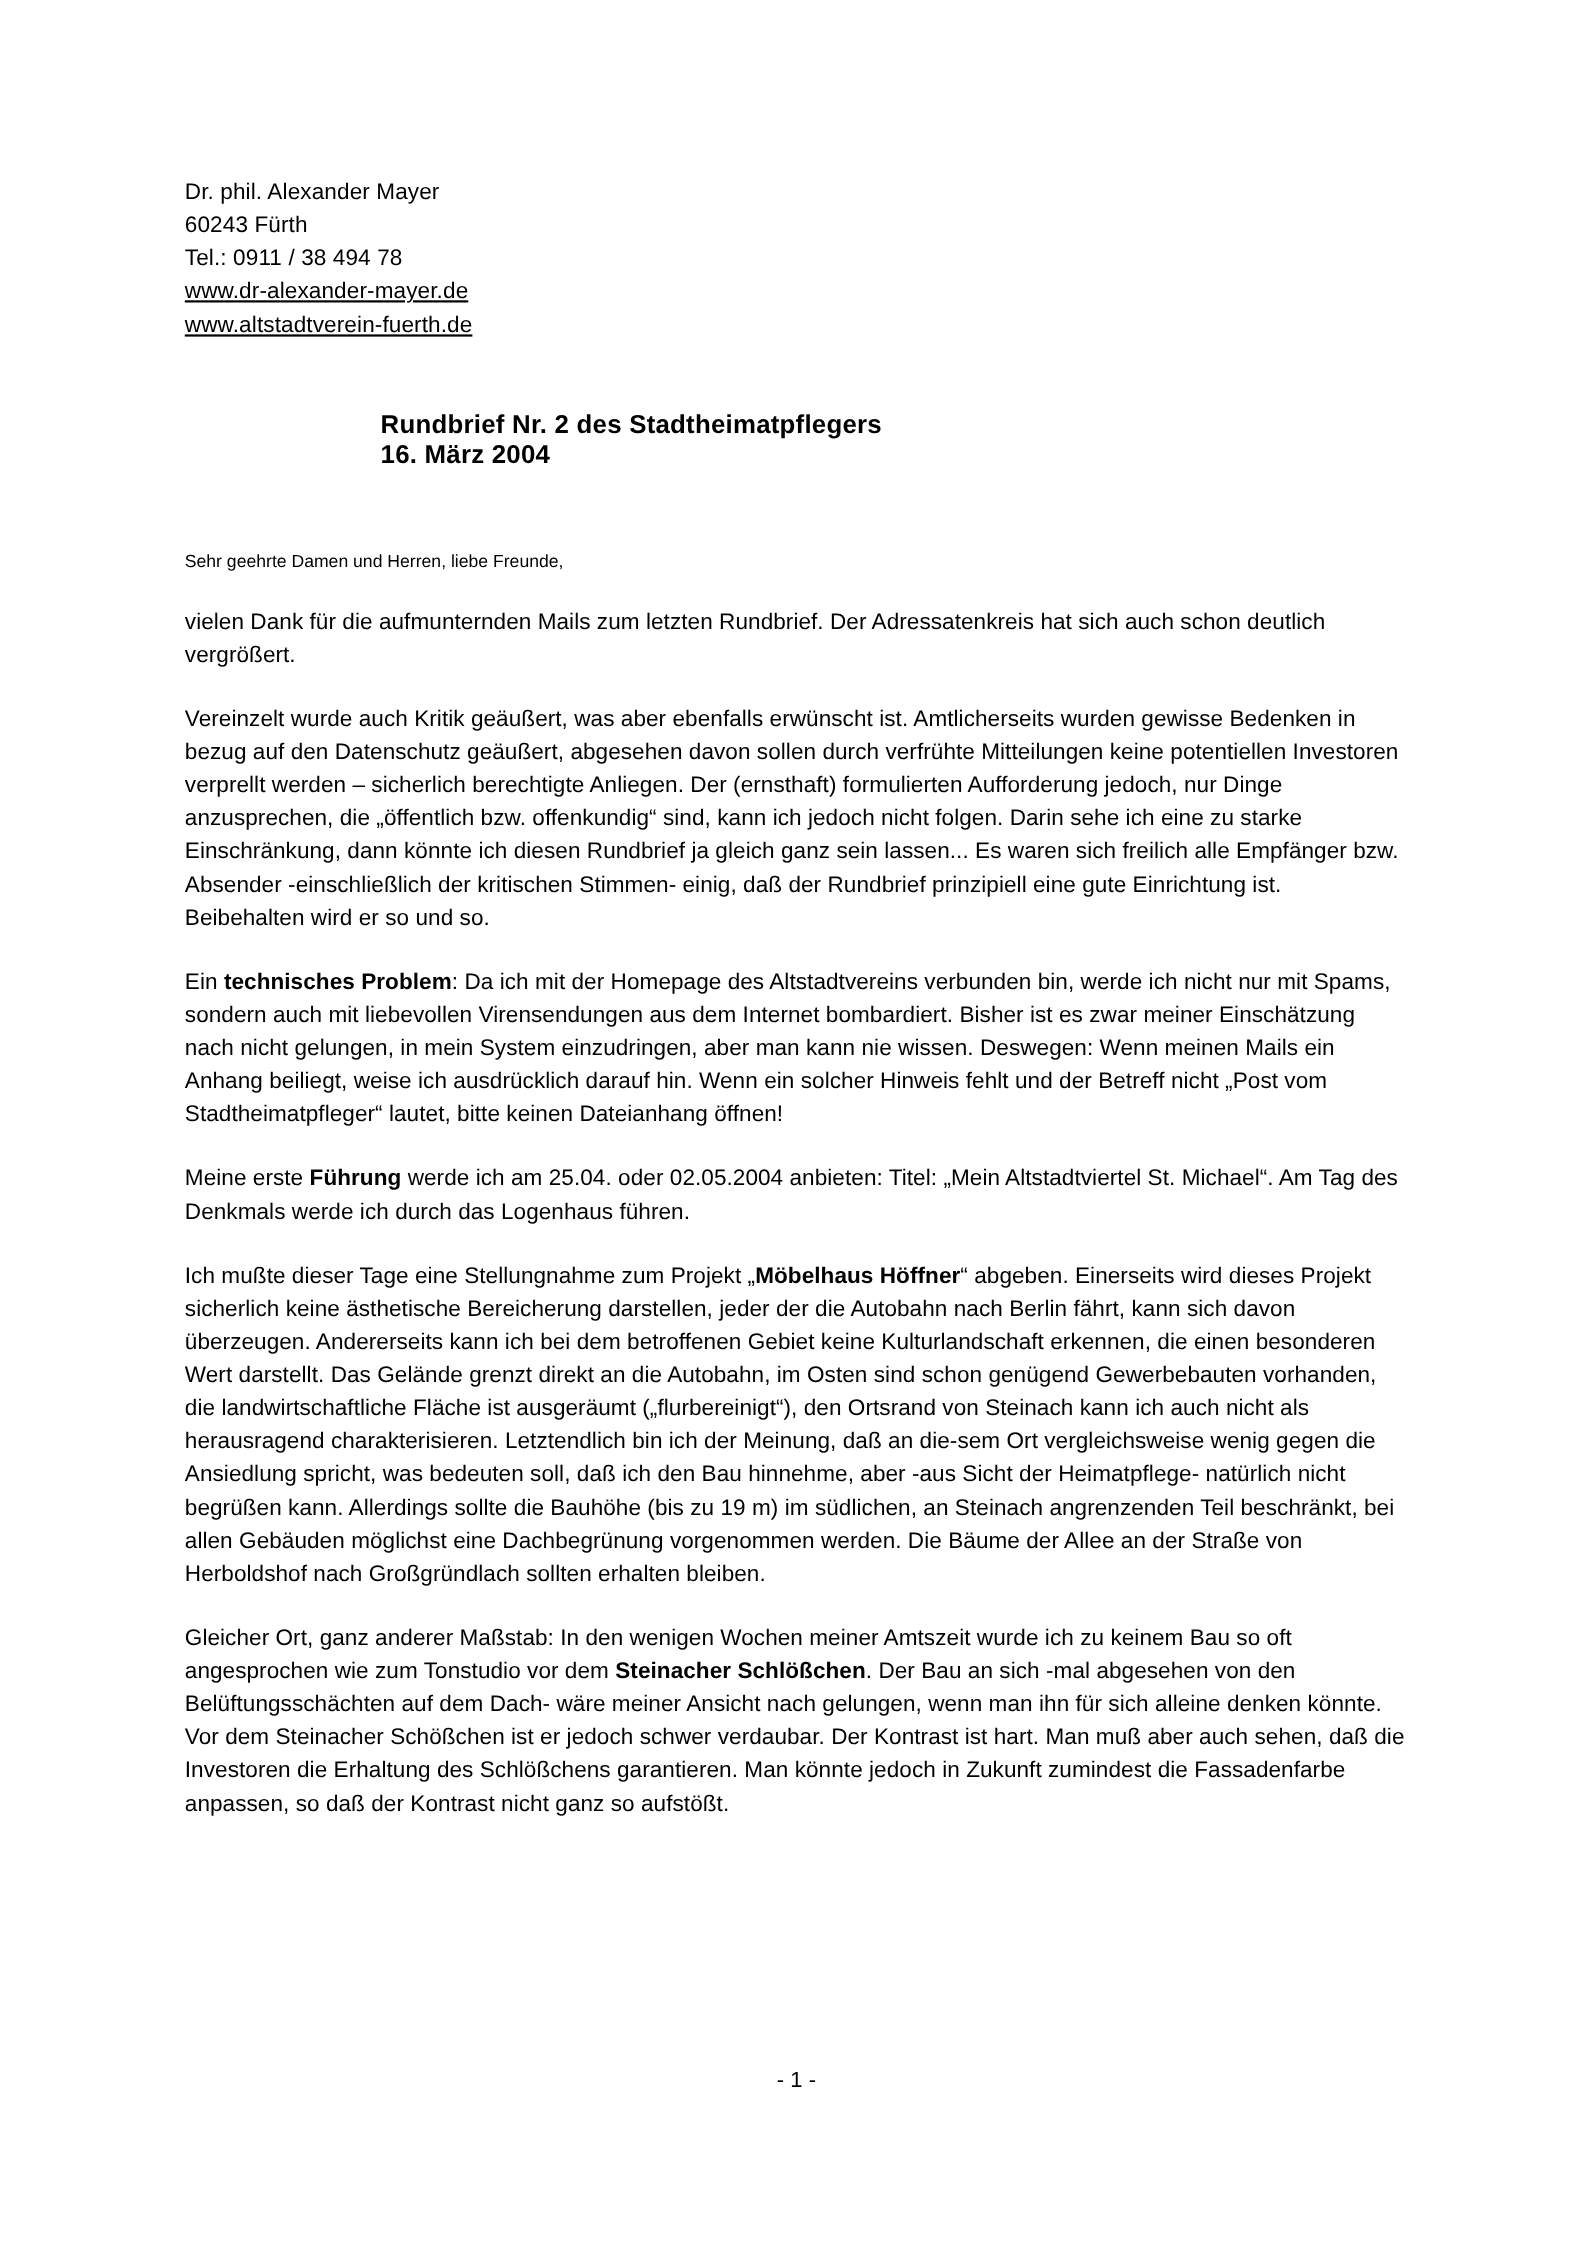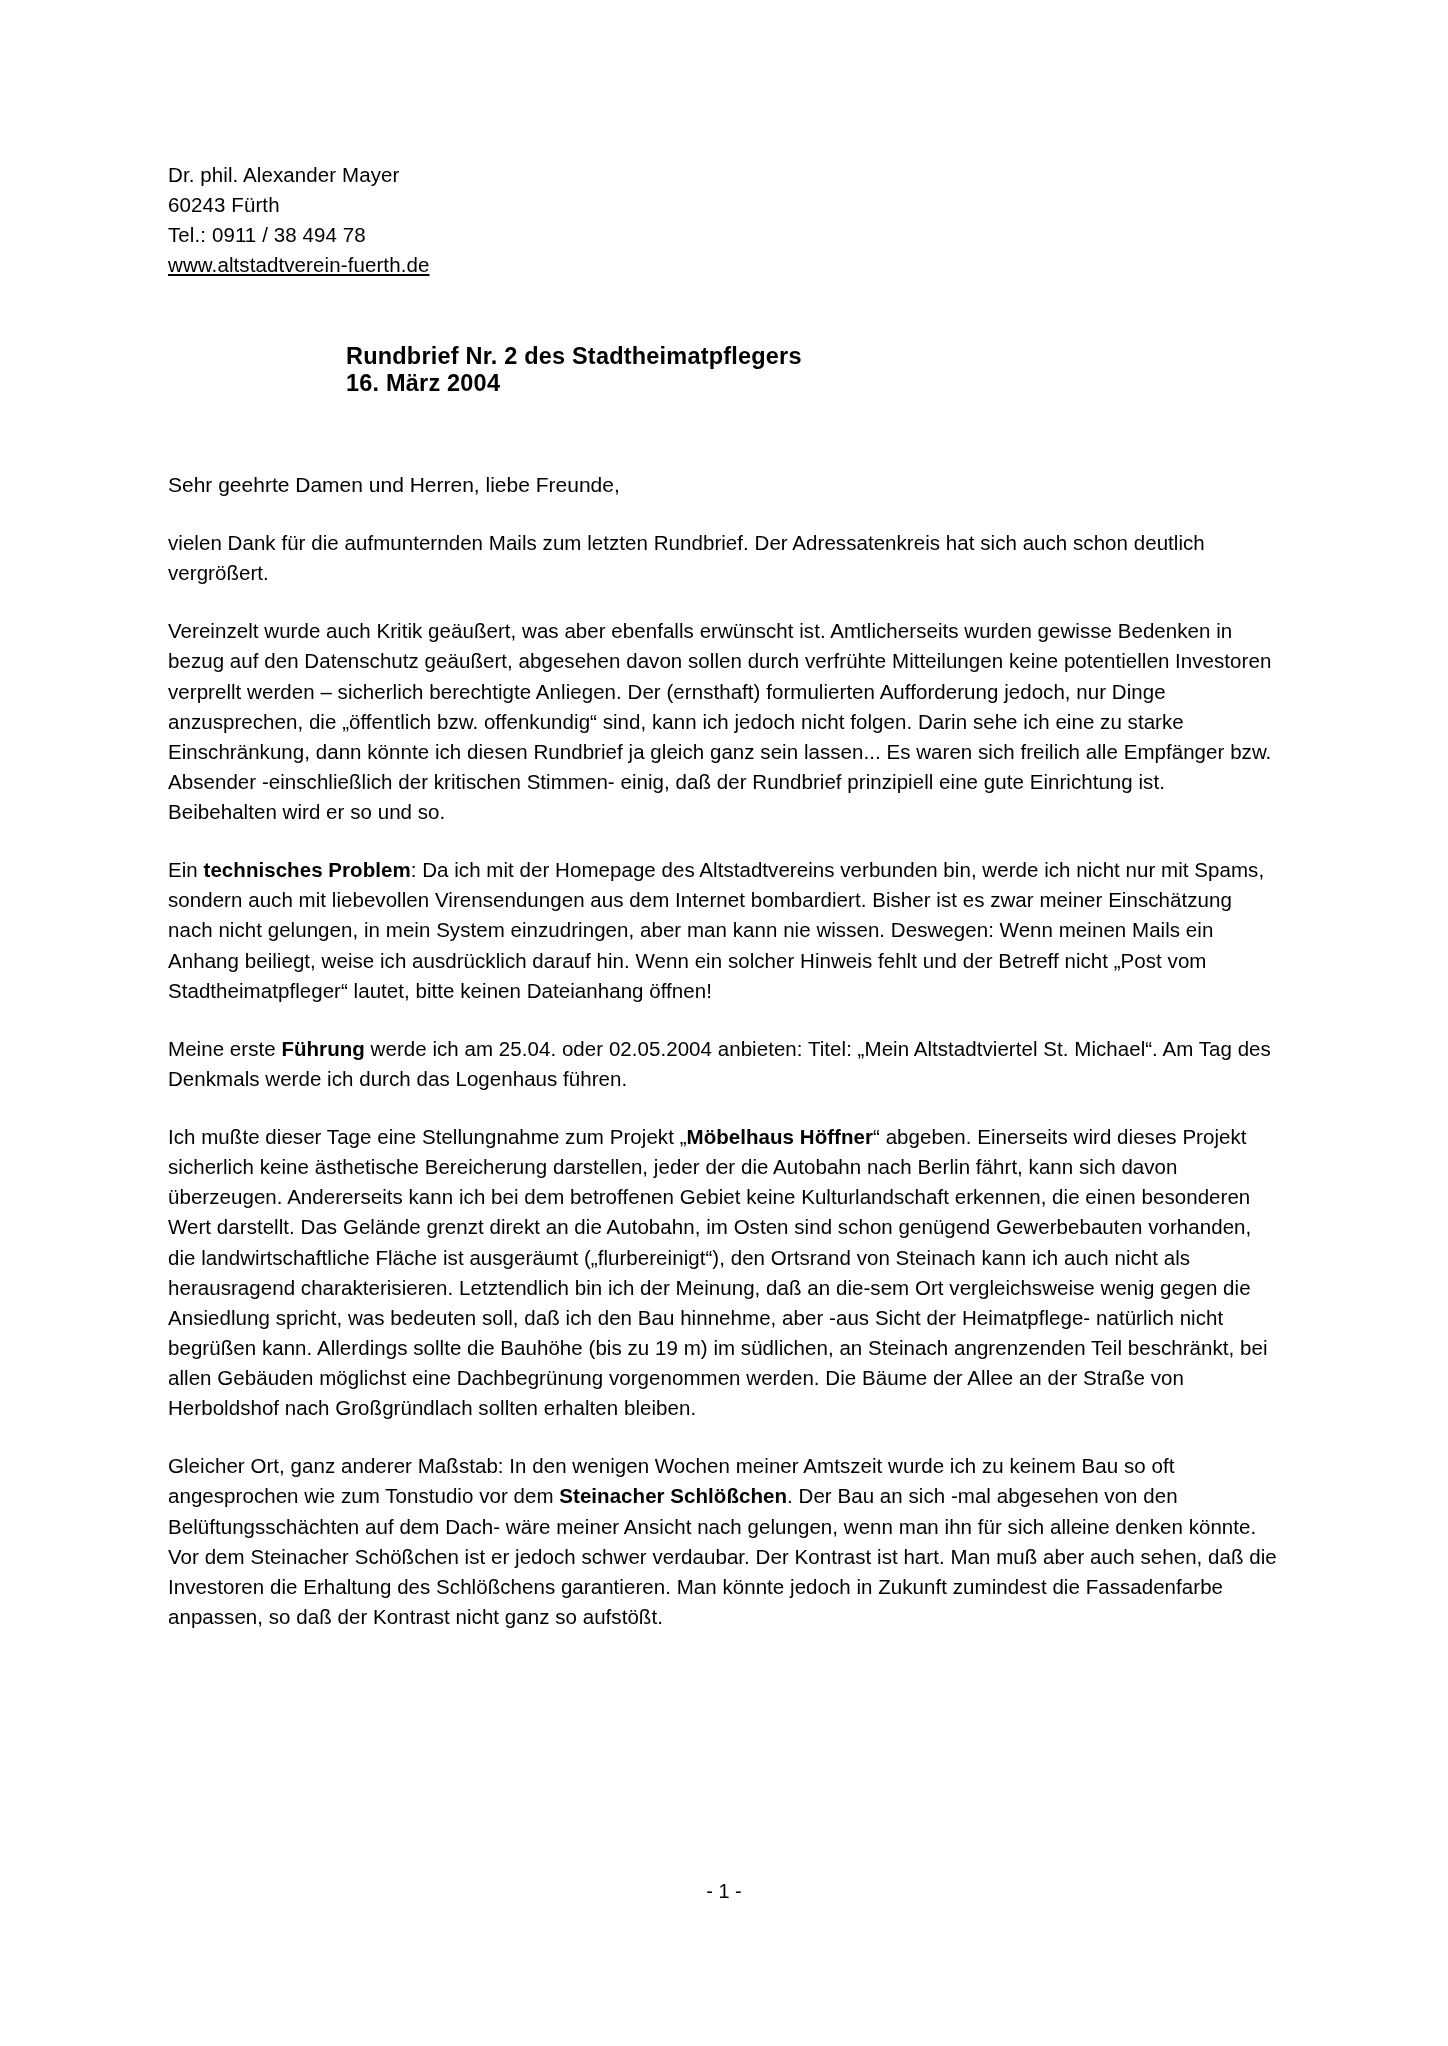--- a/index.html
+++ b/index.html
@@ -52,21 +52,21 @@
   }
   .title-left { flex: 0 0 auto; }
   .title-right {
     margin-left: 178px;
     white-space: nowrap;
   }
 
   
   .salutation {
     margin-top: 72px;
-    font-size: 21px;
+    font-size: 16px;
     line-height: 1.5;
   }
   p.para {
     margin: 0;
     margin-top: 28px;
     font-size: 20.5px;
     line-height: 1.47;
     text-align: left;
     letter-spacing: 0.05px;
   }
@@ -84,20 +84,21 @@
 </head>
 <body>
 
 <div class="page">
   <div class="content">
 
     <div class="sender">
       <div>Dr. phil. Alexander Mayer</div>
       <div>60243 Fürth</div>
       <div>Tel.: 0911 / 38 494 78</div>
+      <div class="link">www.dr-alexander-mayer.de</div>
       <div class="link">www.altstadtverein-fuerth.de</div>
     </div>
 
     <div class="title-row">
       <span class="title-left">Rundbrief Nr. 2 des Stadtheimatpflegers</span>
       <span class="title-right">16. März 2004</span>
     </div>
 
     <div class="salutation">Sehr geehrte Damen und Herren, liebe Freunde,</div>
 

